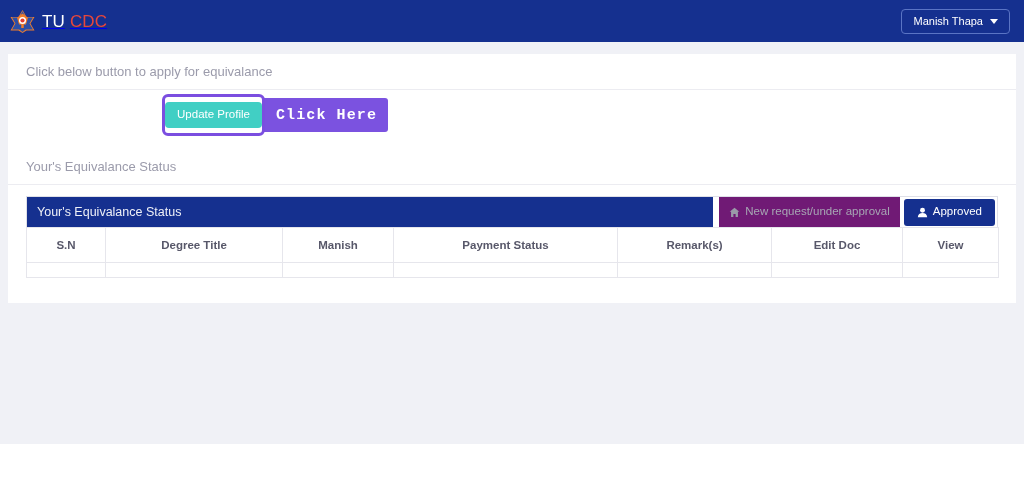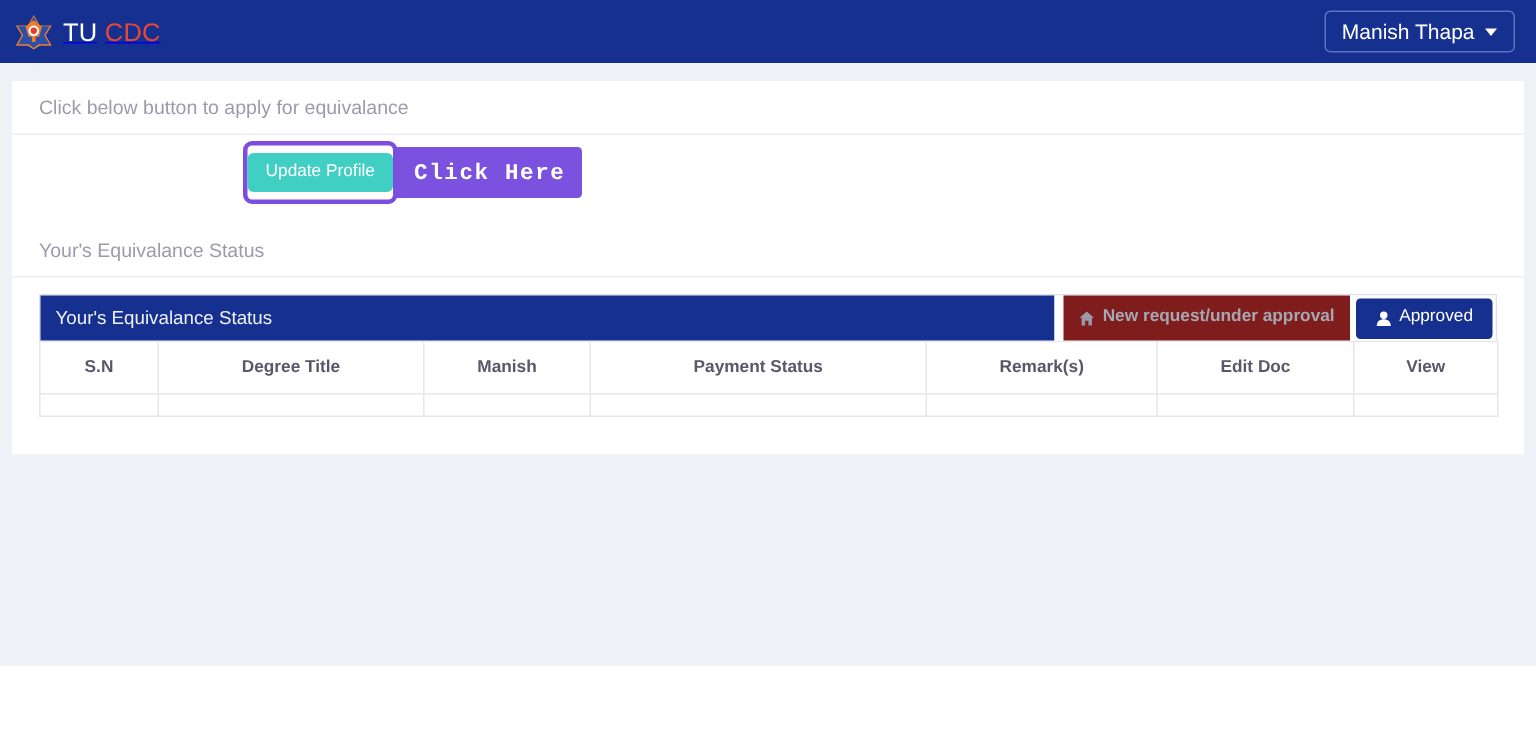--- a/index.html
+++ b/index.html
@@ -69,21 +69,21 @@
   .brand-cdc { color: #e8463b; margin-left: 5px; }
 
   .user-menu {
     display: inline-flex;
     align-items: center;
     gap: 7px;
     border: 1px solid #5a74c4;
     border-radius: 4px;
     padding: 6px 11px;
     color: #ffffff;
-    font-size: 14px;
+    font-size: 11px;
     line-height: 1;
     background: transparent;
     cursor: pointer;
   }
   .caret-down {
     width: 0; height: 0;
     border-left: 4px solid transparent;
     border-right: 4px solid transparent;
     border-top: 5px solid #ffffff;
     display: inline-block;
@@ -226,22 +226,21 @@
     font-size: 11.5px;
     line-height: 1;
     padding: 0 10px;
     height: 100%;
     box-sizing: border-box;
     cursor: pointer;
     white-space: nowrap;
   }
   .tab-inactive {
     color: #a7a7b4;
-    background: #7f1d1d;
-    font-weight: bold;
+    background: #701a75;
   }
   .tab-active {
     color: #ffffff;
     background: #15308f;
     border-radius: 3px;
     height: 27px;
     margin: 2px 2px 2px 4px;
     padding: 0 13px;
   }
   .tab-icon { display: inline-flex; align-items: center; }

